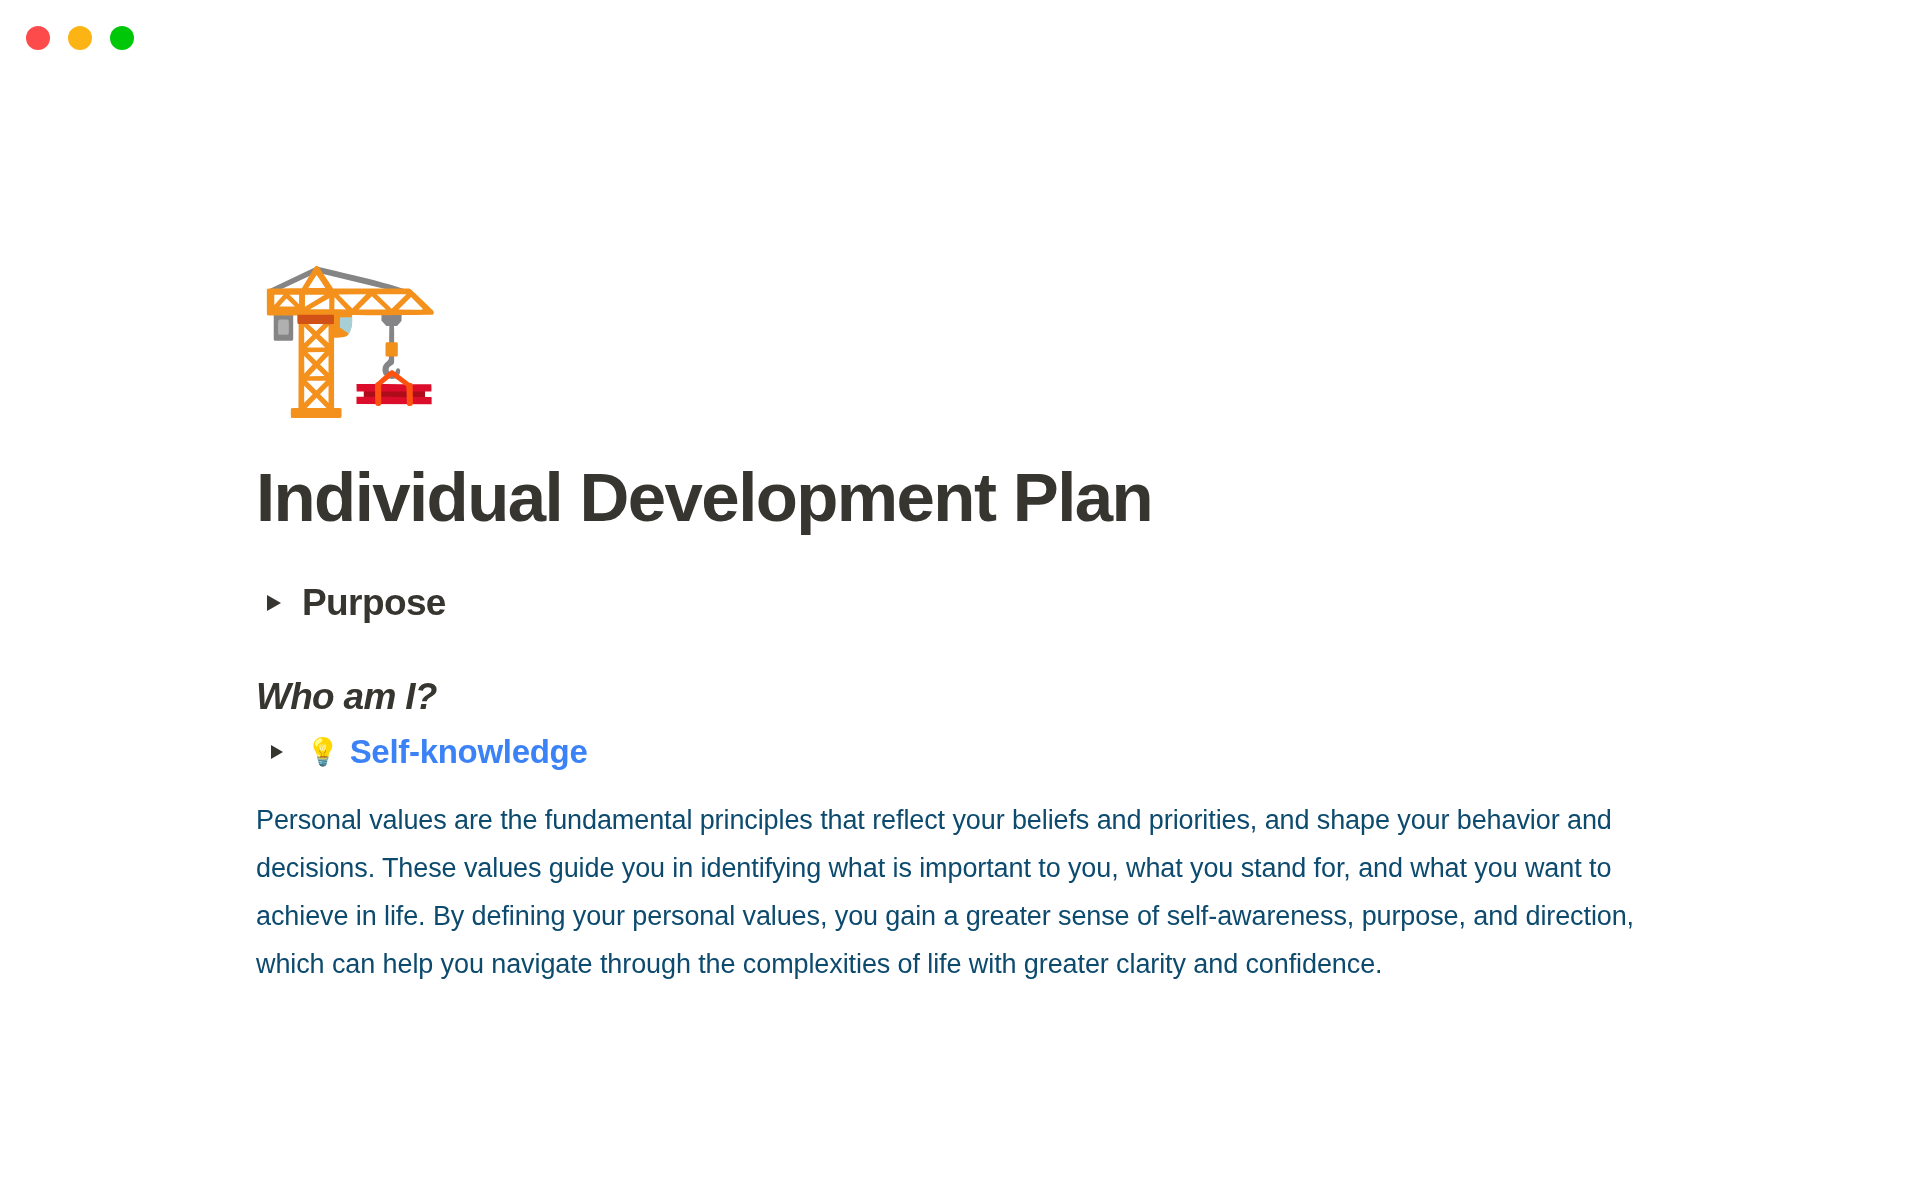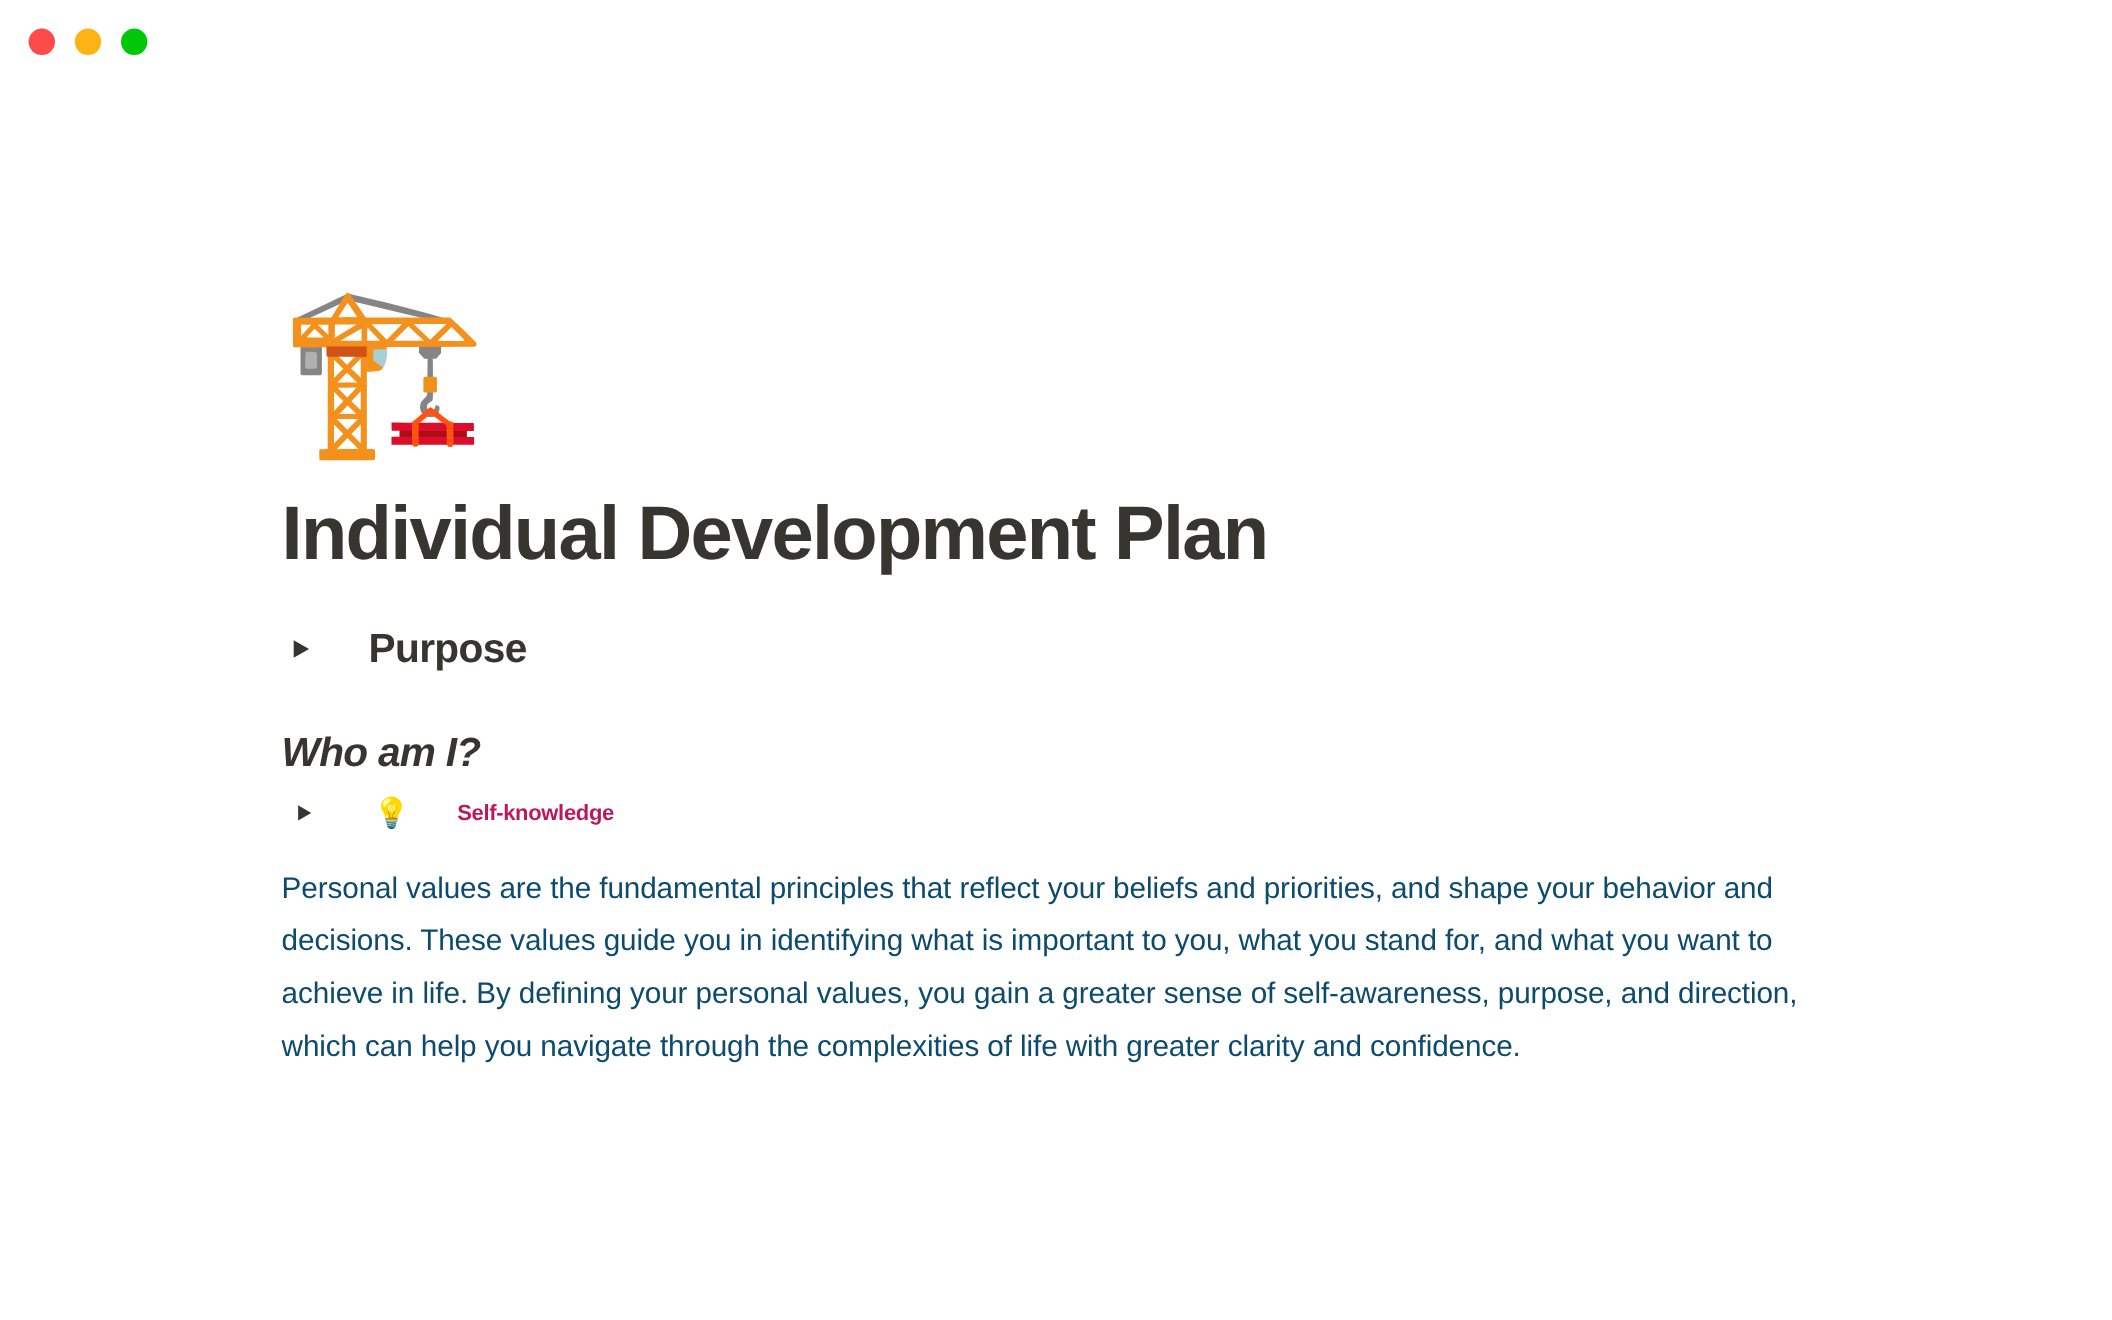--- a/index.html
+++ b/index.html
@@ -73,35 +73,34 @@
     margin-top: 179px;
     font-size: 150px;
     line-height: 160px;
     height: 160px;
     width: 170px;
     display: block;
     user-select: none;
   }
 
   .page-title {
-    margin-top: 29px;
+    margin-top: 42px;
     font-size: 69px;
     line-height: 82px;
     font-weight: 800;
     letter-spacing: -1.6px;
     color: #37352F;
     white-space: nowrap;
   }
 
   
   .toggle-block {
     display: flex;
     align-items: center;
     position: relative;
-    gap: 33px;
   }
 
   .toggle-purpose { margin-top: 38px; height: 52px; }
 
   .toggle-arrow {
     width: 36px;
     min-width: 36px;
     height: 36px;
     display: flex;
     align-items: center;
@@ -138,25 +137,25 @@
 
   .toggle-emoji {
     font-size: 27px;
     line-height: 30px;
     margin-left: 14px;
     margin-right: 10px;
     user-select: none;
   }
 
   .toggle-sub-title {
-    font-size: 20px;
+    font-size: 33px;
     line-height: 34px;
     font-weight: 700;
     letter-spacing: -0.3px;
-    color: #be185d;
+    color: #3b82f6;
     white-space: nowrap;
   }
 
   
   .section-heading {
     margin-top: 45px;
     font-size: 37px;
     line-height: 46px;
     font-weight: 700;
     letter-spacing: -0.7px;

